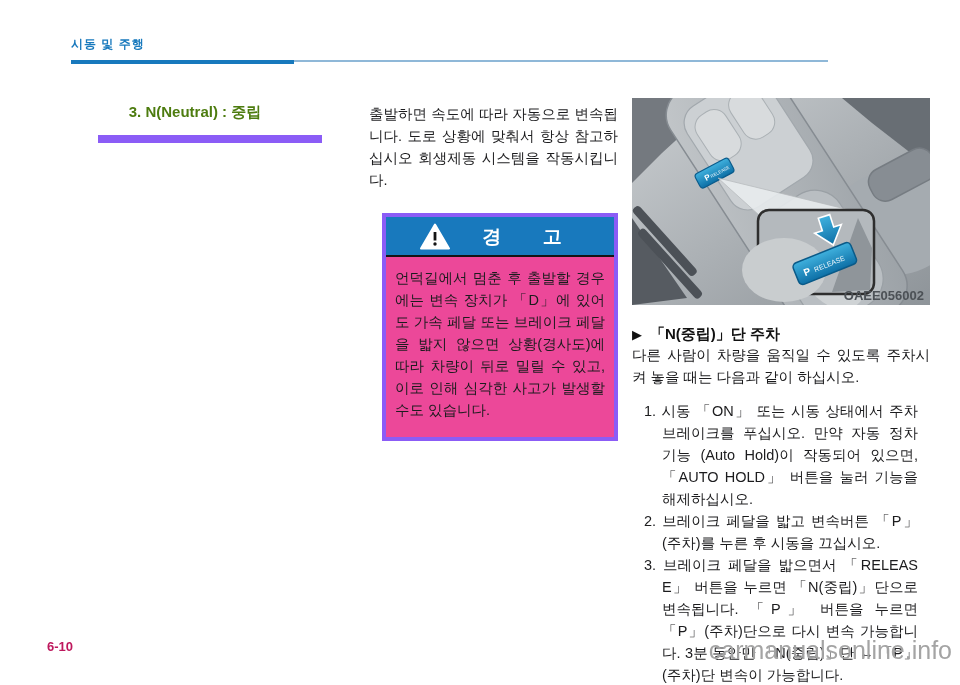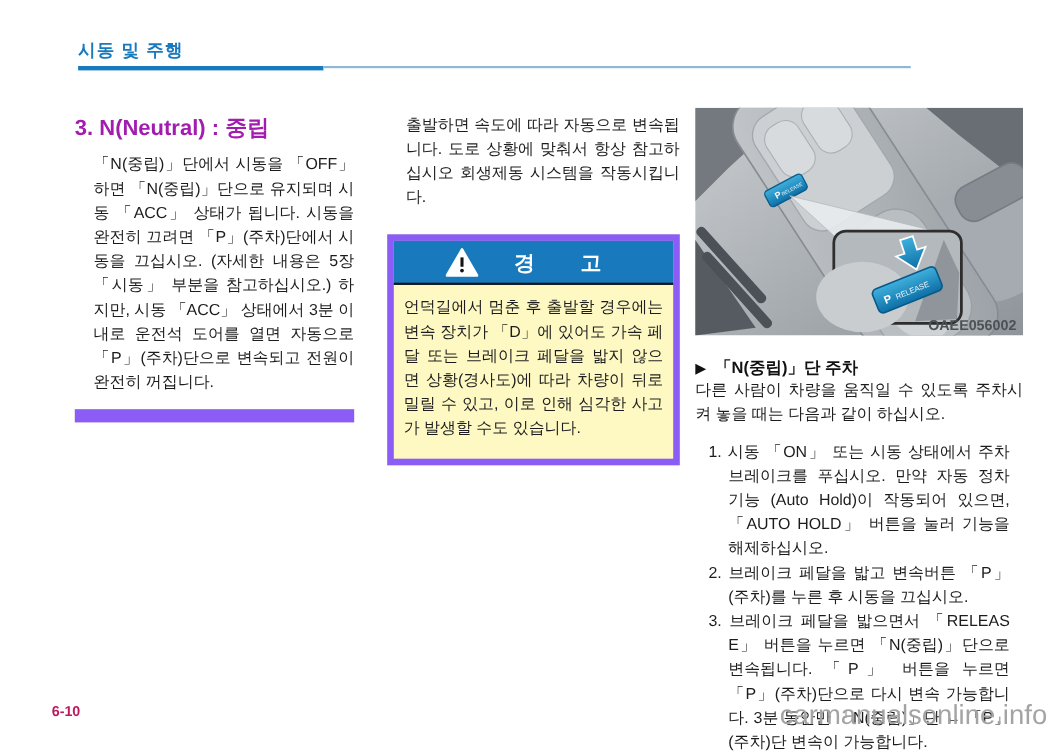--- a/index.html
+++ b/index.html
@@ -4,41 +4,41 @@
 <style>
   html,body { margin:0; padding:0; background:#fff; }
   .page {
     position:relative; width:960px; height:685px; background:#ffffff;
     font-family:"Liberation Sans","DejaVu Sans",sans-serif;
     color:#1c1c1e; overflow:hidden;
   }
   
   .doc-title {
     position:absolute; left:71px; top:36px;
-    font-size:16px; font-weight:bold; color:#1879bd; letter-spacing:1px;
+    font-size:12px; font-weight:bold; color:#1879bd; letter-spacing:1px;
   }
   .header-rule { position:absolute; left:71px; top:60px; width:757px; height:4px; }
   .header-rule .rule-dark  { position:absolute; left:0; top:0; width:223px; height:4px; background:#1879bd; }
   .header-rule .rule-light { position:absolute; left:223px; top:0; width:534px; height:2px; background:#8fb8d8; }
 
   
   .col { position:absolute; top:103px; }
   .col1 { left:68px;  width:254px; }
   .col2 { left:352px; width:266px; }
   .col3 { left:632px; top:98px; width:298px; }
 
-  h3.sec-heading { margin:0 0 9px 0; font-size:20px; font-weight:bold; color:#a21caf; }
+  h3.sec-heading { margin:0 0 9px 0; font-size:15px; font-weight:bold; color:#4d7c0f;text-align:center; }
   p.body-text {
     margin:0; font-size:14.5px; line-height:22px; text-align:justify;
     word-break:break-all; color:#1c1c1e;
   }
   .indented { padding-left:17px; }
 
   
-  .alert-box { margin-top:13px; border:6px solid #8b5cf6; background:#fef9c3; }
+  .alert-box { margin-top:13px; border:4px solid #8b5cf6; background:#ec4899;margin-left:30px; }
   .alert-head {
     display:flex; align-items:center; justify-content:center; gap:14px;
     padding:6px 0 5px 0; border-bottom:2px solid #141414;
   }
   .alert-head .alert-title {
     font-size:19px; font-weight:bold; letter-spacing:18px; text-indent:18px; white-space:nowrap;
   }
   .caution .alert-head { background:#ffffff; color:#141414; }
   .warning .alert-head { background:#1879bd; color:#ffffff; border-bottom:2px solid #141414; }
   .alert-body { padding:10px 9px 16px 9px; }
@@ -74,21 +74,20 @@
 <div class="page">
 
   <div class="doc-title">시동 및 주행</div>
   <div class="header-rule">
     <span class="rule-dark"></span>
     <span class="rule-light"></span>
   </div>
 
   <div class="col col1">
     <h3 class="sec-heading">3. N(Neutral) : 중립</h3>
-    <p class="body-text indented">「N(중립)」단에서 시동을 「OFF」 하면 「N(중립)」단으로 유지되며 시동 「ACC」 상태가 됩니다. 시동을 완전히 끄려면 「P」(주차)단에서 시동을 끄십시오. (자세한 내용은 5장 「시동」 부분을 참고하십시오.) 하지만, 시동 「ACC」 상태에서 3분 이내로 운전석 도어를 열면 자동으로 「P」(주차)단으로 변속되고 전원이 완전히 꺼집니다.</p>
 
     <div class="alert-box caution">
     </div>
   </div>
 
   <div class="col col2">
     <p class="body-text indented">출발하면 속도에 따라 자동으로 변속됩니다. 도로 상황에 맞춰서 항상 참고하십시오 회생제동 시스템을 작동시킵니다.</p>
 
     <div class="alert-box warning" style="margin-top:22px;">
       <div class="alert-head">

